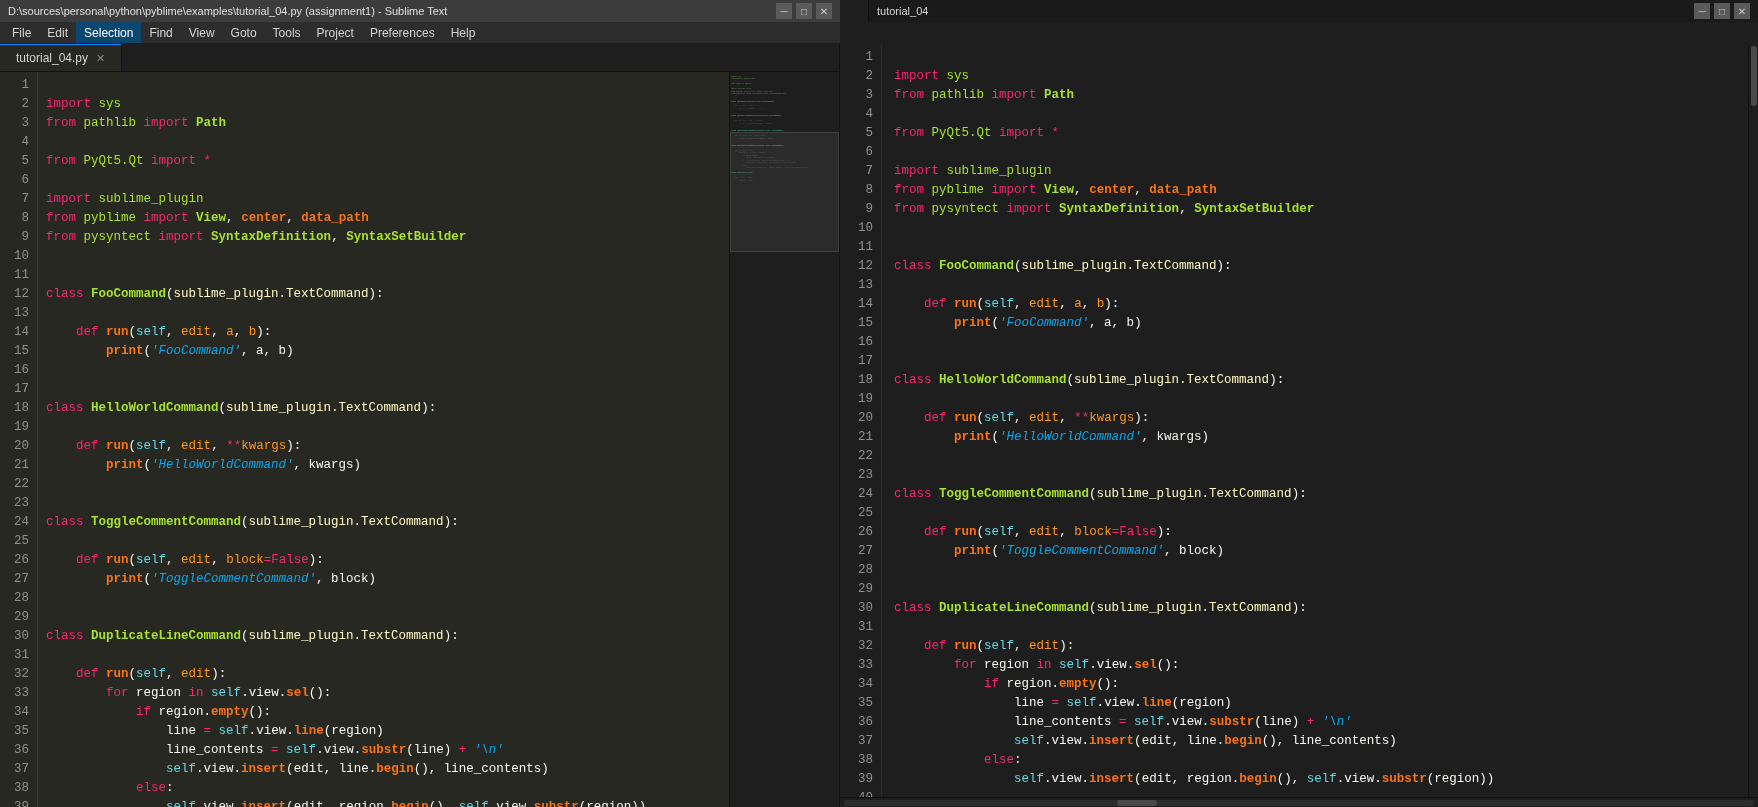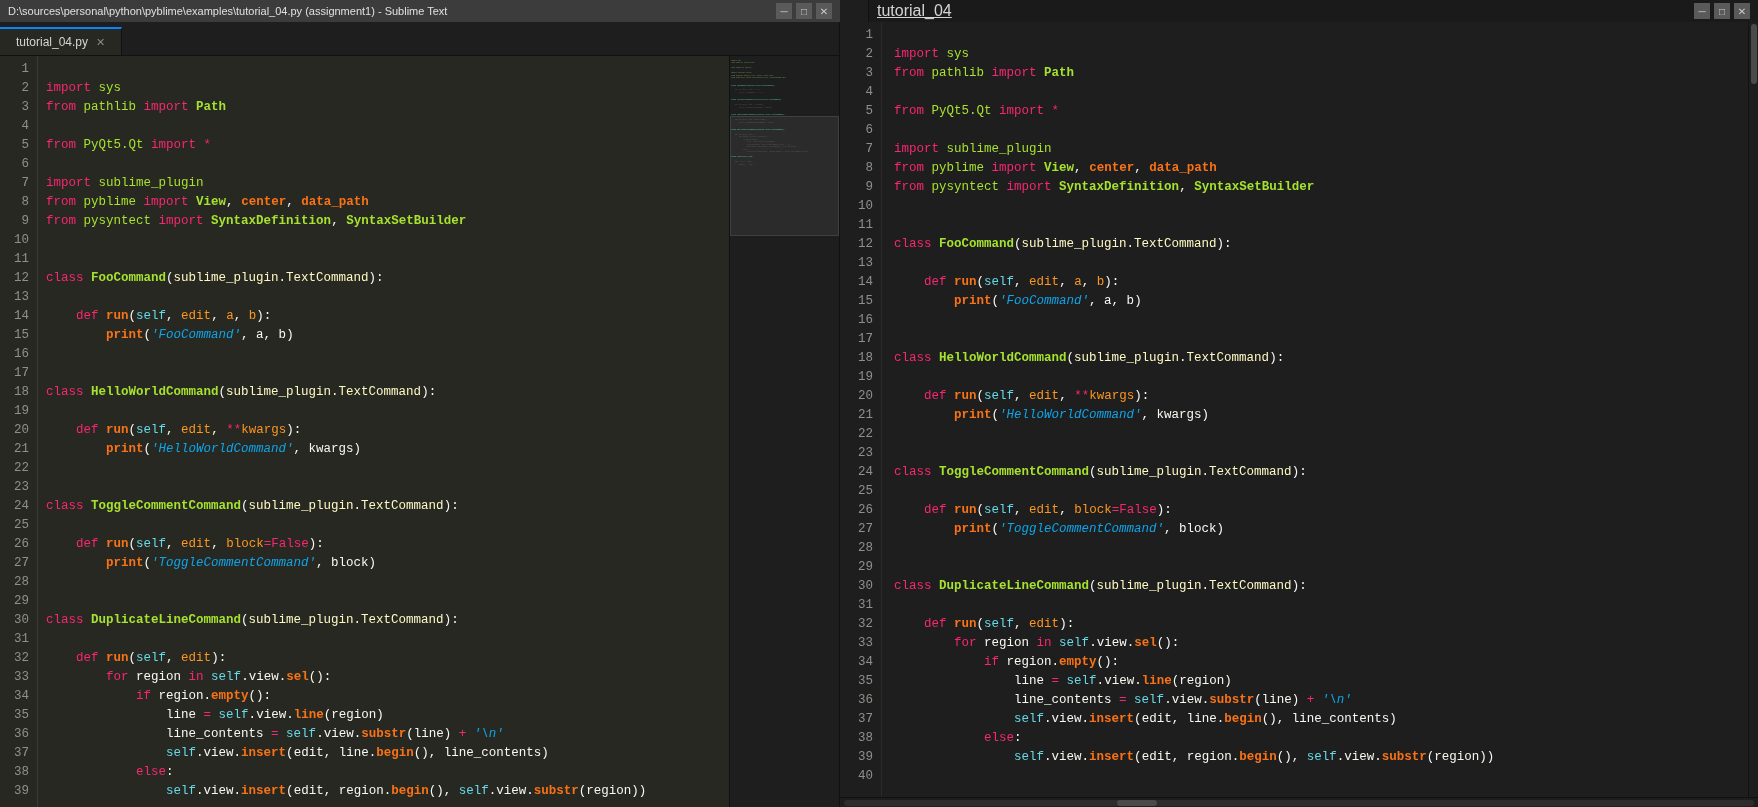--- a/index.html
+++ b/index.html
@@ -55,21 +55,21 @@
       width: 840px;
       display: flex;
       flex-direction: column;
       border-right: 1px solid #111;
       background: #272822;
     }
 
     
     .tab-bar {
       background: #1e1e1e;
-      height: 34px;
+      height: 28px;
       display: flex;
       align-items: flex-end;
       border-bottom: 1px solid #111;
     }
     .tab {
       background: #2d2d2d;
       color: #9d9d9d;
       padding: 4px 16px;
       font-size: 12px;
       font-family: 'Segoe UI', Arial, sans-serif;
@@ -226,31 +226,43 @@
         <span style="font-size:11px; color:#e0e0e0;">D:\sources\personal\python\pyblime\examples\tutorial_04.py (assignment1) - Sublime Text</span>
       </div>
       <div class="title-bar-controls">
         <button class="title-btn">─</button>
         <button class="title-btn">□</button>
         <button class="title-btn close-btn">✕</button>
       </div>
     </div>
 
     <div class="title-bar" style="flex:1; background:#1a1a1a; border-left:1px solid #111;">
-      <div style="font-size:16px; color:#d4d4d4;text-decoration:underline;">
+      <div style="font-size:11px; color:#d4d4d4;">
         <span>tutorial_04</span>
       </div>
       <div class="title-bar-controls">
         <button class="title-btn">─</button>
         <button class="title-btn">□</button>
         <button class="title-btn close-btn">✕</button>
       </div>
     </div>
   </div>
 
+  <div class="menu-bar" style="width:840px;">
+    <div class="menu-item">File</div>
+    <div class="menu-item">Edit</div>
+    <div class="menu-item active">Selection</div>
+    <div class="menu-item">Find</div>
+    <div class="menu-item">View</div>
+    <div class="menu-item">Goto</div>
+    <div class="menu-item">Tools</div>
+    <div class="menu-item">Project</div>
+    <div class="menu-item">Preferences</div>
+    <div class="menu-item">Help</div>
+  </div>
 
   <div style="display:flex; flex:1; overflow:hidden;">
 
     <div class="left-pane">
 
       <div class="tab-bar">
         <div class="tab active">
           <span>tutorial_04.py</span>
           <span class="tab-close">✕</span>
         </div>

